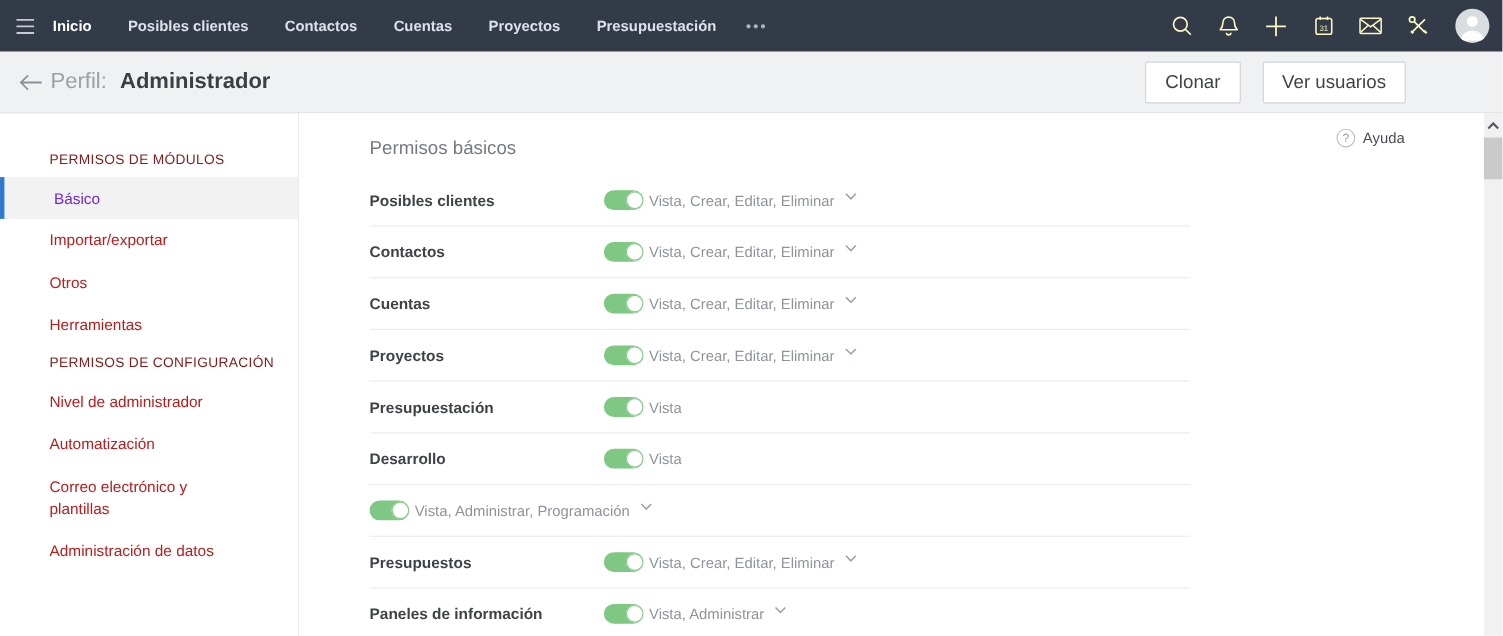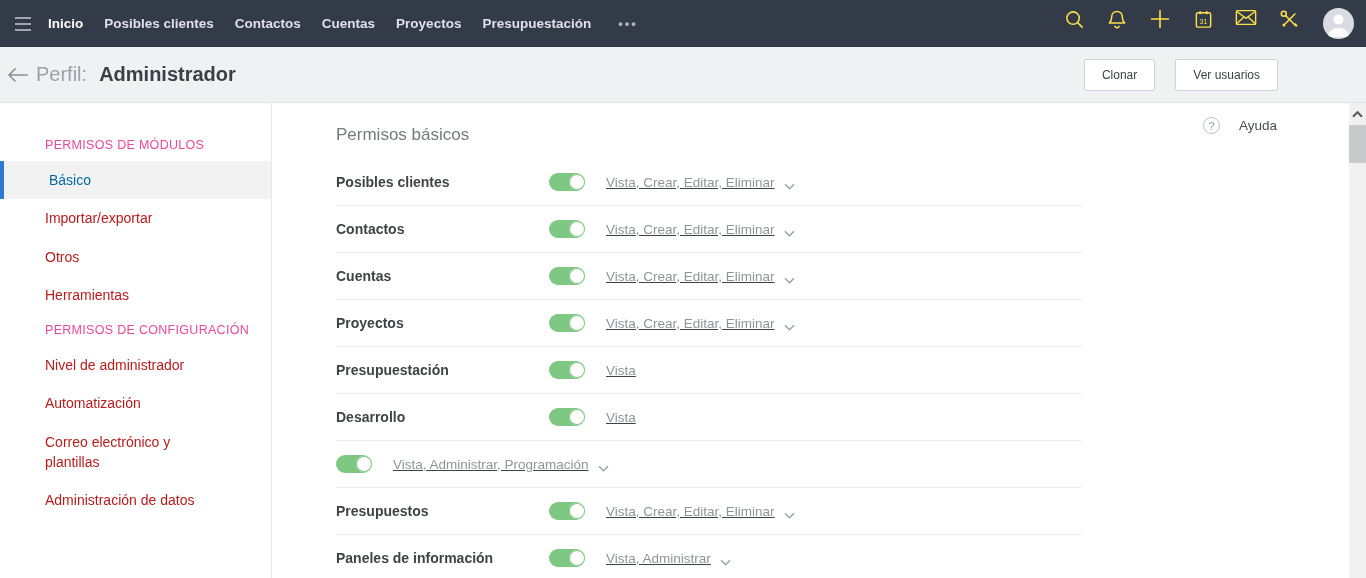--- a/index.html
+++ b/index.html
@@ -8,91 +8,91 @@
     font-family:"Liberation Sans","DejaVu Sans",sans-serif;
     background:#ffffff; color:#3f4347;
   }
 
   
   .topbar {
     height:47px; background:#333a48; display:flex; align-items:center;
     padding:0 12px 0 8px;
   }
   .hamburger { width:30px; height:30px; display:flex; align-items:center; justify-content:center; cursor:pointer; margin-right:10px; color:#c6cbd5; }
-  .nav { display:flex; gap:21px; }
+  .nav { display:flex; gap:33px; }
   .nav-item {
     color:#dde1e9; font-size:13.5px; font-weight:700; cursor:pointer; white-space:nowrap;
   }
   .nav-item.active { color:#ffffff; }
   .nav-more { color:#aeb3bd; font-size:13px; letter-spacing:2px; margin-left:27px; cursor:pointer; font-weight:700; }
   .topbar-spacer { flex:1; }
   .top-icons { display:flex; align-items:center; gap:13px; }
-  .tico { width:30px; height:30px; display:flex; justify-content:center; color:#fde047; cursor:pointer; }
+  .tico { width:30px; height:30px; display:flex; align-items:center; justify-content:center; color:#fef9c3; cursor:pointer; }
   .avatar {
     width:31px; height:31px; border-radius:50%; background:#d9dce1; margin-left:6px;
     display:flex; align-items:flex-end; justify-content:center; overflow:hidden; cursor:pointer;
   }
 
   
   .pagebar {
     height:56px; background:#f0f1f2; border-bottom:1px solid #dfe1e4;
-    display:flex; align-items:center; padding:0 0 0 4px;
+    display:flex; align-items:center; padding:0 0 0 14px;
   }
   .back { width:28px; height:28px; display:flex; align-items:center; justify-content:center; color:#8b9097; cursor:pointer; }
   .page-label { font-size:20px; color:#9b9fa6; margin-left:4px; }
   .page-title { font-size:20px; color:#3a3f45; font-weight:700; margin-left:12px; }
   .pagebar-spacer { flex:1; }
   .btn {
     background:#ffffff; border:1px solid #cfd3d9; border-radius:2px;
-    font-size:12px; color:#3e4348; padding:8px 17px; cursor:pointer; margin-left:10px;
+    font-size:17px; color:#3e4348; padding:8px 17px; cursor:pointer; margin-left:10px;
     font-family:inherit;
   }
   .btn.last { margin-right:88px;margin-left:20px; }
 
   
   .content { display:flex; height:475px; }
 
   .sidebar {
     width:272px; border-right:1px solid #e7e8ea; padding-top:26px; flex-shrink:0;
     overflow:hidden;
   }
   .side-section-title {
-    font-size:12.5px; color:#ec4899; padding:9px 20px 9px 45px; letter-spacing:.3px;
+    font-size:12.5px; color:#7f1d1d; padding:9px 20px 9px 45px; letter-spacing:.3px;
   }
   .side-item {
     font-size:14px; color:#b91c1c; padding:9px 70px 9px 45px; cursor:pointer; line-height:1.45;
   }
   .side-item.active {
-    background:#f2f2f3; border-left:4px solid #2f7ad1; color:#0369a1;
+    background:#f2f2f3; border-left:4px solid #2f7ad1; color:#6d28d9;
   }
 
   .main { flex:1; position:relative; padding:22px 0 0 64px; overflow:hidden; background:#fff; }
   .help { position:absolute; top:14px; right:72px; display:flex; align-items:center; gap:7px; cursor:pointer; }
   .help-q {
     width:17px; height:17px; border-radius:50%; border:1px solid #b9bec5; color:#9aa0a7;
     font-size:11px; display:flex; align-items:center; justify-content:center;
   }
-  .help-label { font-size:13.5px; color:#4a4e54;margin-left:12px; }
+  .help-label { font-size:13.5px; color:#4a4e54; }
 
   .main-heading { font-size:17px; font-weight:400; color:#75797f; margin-bottom:14px; }
 
   .perm-row {
     width:746px; height:47px; display:flex; align-items:center;
     border-bottom:1px solid #ececed;
   }
   .perm-label { width:213px; font-size:14px; font-weight:700; color:#3f4347; }
   .toggle {
     width:36px; height:18px; border-radius:9px; background:#7fc884; position:relative;
     cursor:pointer; flex-shrink:0;
   }
   .toggle::after {
     content:''; position:absolute; right:0px; top:1px; width:16px; height:16px;
     border-radius:50%; background:#ffffff; box-shadow:0 0 0 1px #7fc884 inset;
   }
-  .perm-value { margin-left:21px; display:flex; align-items:flex-end; gap:9px; cursor:pointer;text-decoration:underline; }
+  .perm-value { margin-left:5px; display:flex; align-items:flex-start; gap:9px; cursor:pointer; }
   .perm-text { font-size:13.5px; color:#8f949b; }
   .chev { color:#9aa0a7; }
 
   
   .scrollbar {
     width:17px; background:#f1f1f1; flex-shrink:0; position:relative;
   }
   .sb-arrow { position:absolute; top:3px; left:0; width:17px; height:16px; display:flex; align-items:center; justify-content:center; color:#565b63; cursor:pointer; }
   .sb-thumb { position:absolute; top:22px; left:0; width:17px; height:38px; background:#c9cacc; cursor:pointer; }
 </style>

